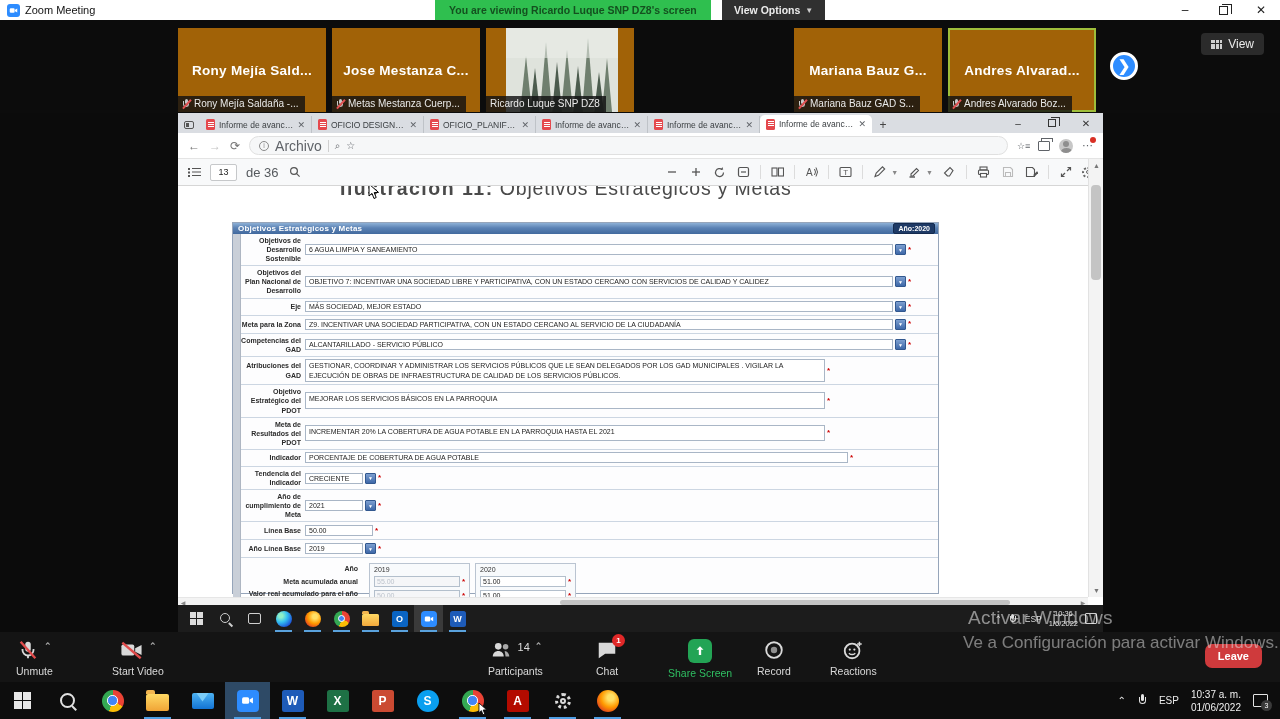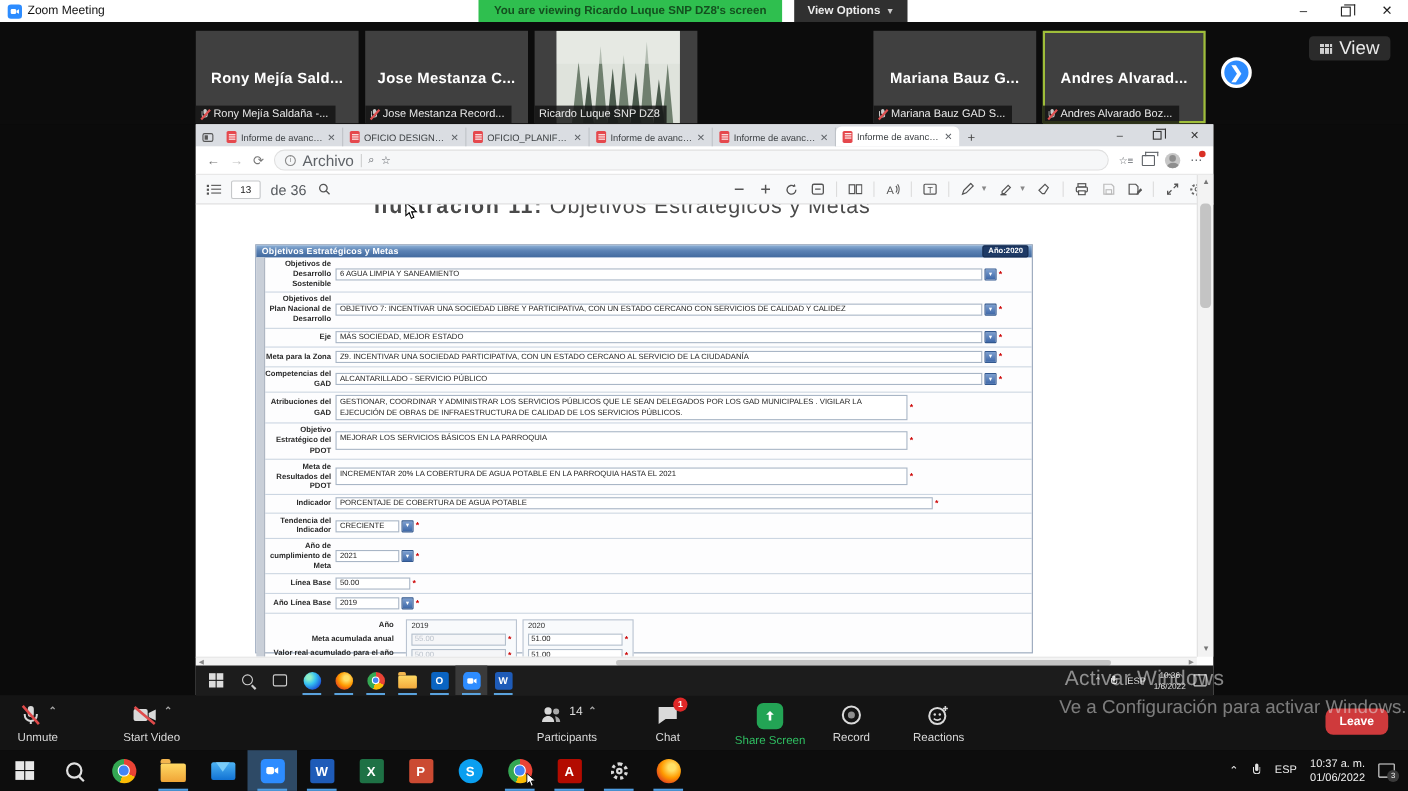--- a/index.html
+++ b/index.html
@@ -13,30 +13,30 @@
   .banner{position:absolute;left:435px;top:0;height:20px;background:#2fbf4f;color:#14501f;font-weight:bold;font-size:10.5px;display:flex;align-items:center;padding:0 14px;white-space:nowrap}
   .view-options{position:absolute;left:722px;top:0;height:20px;background:#303030;color:#ececec;font-size:10.5px;font-weight:bold;display:flex;align-items:center;gap:5px;padding:0 12px}
   .view-options .chev{font-size:8px;color:#ccc}
   .tbctl{position:absolute;right:0;top:0;height:20px;display:flex}
   .tbbtn{width:38px;display:flex;align-items:center;justify-content:center;font-size:12px;color:#222}
   .restore{width:9px;height:9px;border:1px solid #222;position:relative;background:#fff}
   .restore::before{content:"";position:absolute;left:2px;top:-3px;width:9px;height:9px;border:1px solid #222;border-left:none;border-bottom:none}
 
   
   .strip{position:absolute;top:20px;left:0;right:0;height:93px;background:#0c0c0c}
-  .tile{position:absolute;top:8px;width:148px;height:84px;background:#404040;overflow:hidden}
+  .tile{position:absolute;top:8px;width:148px;height:84px;background:#a16207;overflow:hidden}
   .tile-name{height:100%;display:flex;align-items:center;justify-content:center;font-size:13.5px;font-weight:bold;color:#fff;letter-spacing:.3px}
   .tile-label{position:absolute;left:0;bottom:0;display:flex;align-items:center;gap:4px;background:rgba(18,18,18,.82);padding:2px 6px 3px 4px;font-size:10px;color:#e9e9e9;white-space:nowrap;max-width:100%}
   .tile.active{outline:2px solid #9fbe3a;outline-offset:-2px}
   .forest{position:absolute;left:20px;top:0;width:112px;height:84px;background:linear-gradient(#eef0ec,#cfd4cb)}
   .mmic{position:relative;width:8px;height:10px;flex:0 0 auto}
   .mmic .b{position:absolute;left:2.5px;top:0;width:3px;height:5.5px;background:#c9c9c9;border-radius:1.5px}
   .mmic .a{position:absolute;left:1px;top:2.5px;width:6px;height:5.5px;border:1px solid #c9c9c9;border-top:none;border-radius:0 0 3px 3px}
   .mmic .s{position:absolute;left:3.5px;top:-1px;width:1.5px;height:12px;background:#e05252;transform:rotate(42deg)}
-  .view-btn{position:absolute;top:33px;right:16px;height:22px;background:#2b2b2b;border-radius:4px;color:#ececec;font-size:17px;display:flex;align-items:center;gap:6px;padding:0 10px;z-index:5}
+  .view-btn{position:absolute;top:33px;right:16px;height:22px;background:#2b2b2b;border-radius:4px;color:#ececec;font-size:12px;display:flex;align-items:center;gap:6px;padding:0 10px;z-index:5}
   .gridico{width:11px;height:9px;background:linear-gradient(#cfcfcf,#cfcfcf);position:relative}
   .gridico::after{content:"";position:absolute;inset:0;background:
     linear-gradient(to right,transparent 0 4px,#2b2b2b 4px 5px,transparent 5px 8px,#2b2b2b 8px 9px,transparent 9px),
     linear-gradient(to bottom,transparent 0 3px,#2b2b2b 3px 4px,transparent 4px)}
   .next-btn{position:absolute;top:52px;left:1110px;width:28px;height:28px;border-radius:50%;background:#2D8CFF;border:3px solid #fff;color:#fff;display:flex;align-items:center;justify-content:center;font-size:15px;font-weight:bold;z-index:5}
 
   
   .shared{position:absolute;left:178px;top:113px;width:925px;height:519px;background:#fff}
   .tabbar{height:20px;background:#dadde2;display:flex;align-items:flex-end;position:relative}
   .tabmenu{width:22px;height:17px;display:flex;align-items:center;justify-content:center}
@@ -236,21 +236,21 @@
         </div>
     </div>
     <div class="tile" style="left:332px">
       <div class="tile-name">Jose Mestanza C...</div>
       <div class="tile-label">
           <span class="mmic">
             <i class="b"></i>
             <i class="a"></i>
             <i class="s"></i>
           </span>
-          <span>Jose Mestanza Record...</span>
+          <span>Metas Mestanza Cuerp...</span>
         </div>
     </div>
     <div class="tile" style="left:486px">
       <div class="forest">
         <svg width="112" height="84" viewBox="0 0 112 84">
           <rect width="112" height="84" fill="#dfe3dc"></rect>
           <g fill="#6f7f6e">
               <polygon points="14,84 20,28 26,84"></polygon>
               <polygon points="34,84 40,14 46,84"></polygon>
               <polygon points="55,84 61,22 67,84"></polygon>

